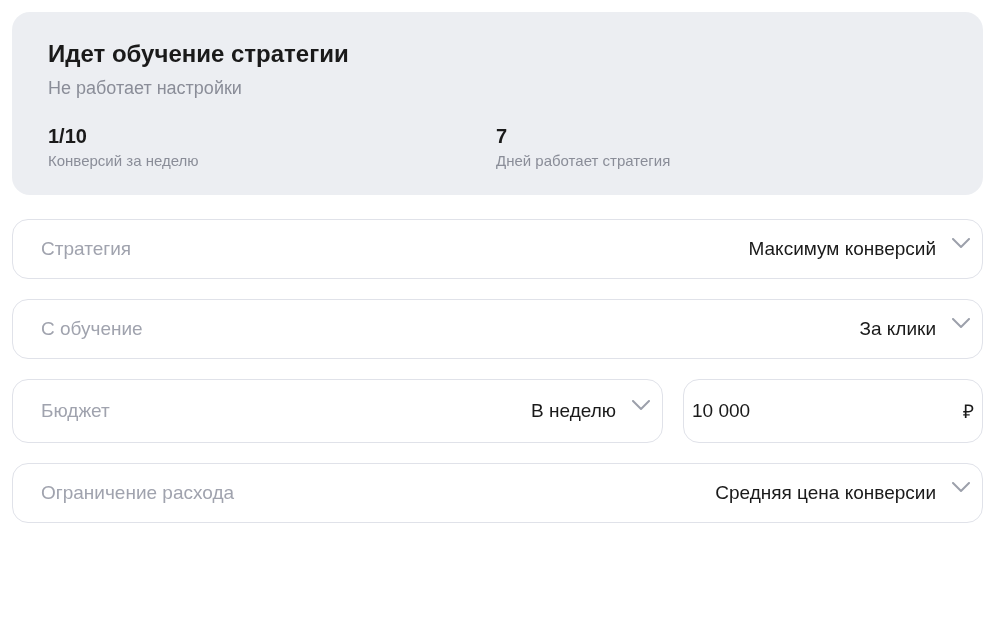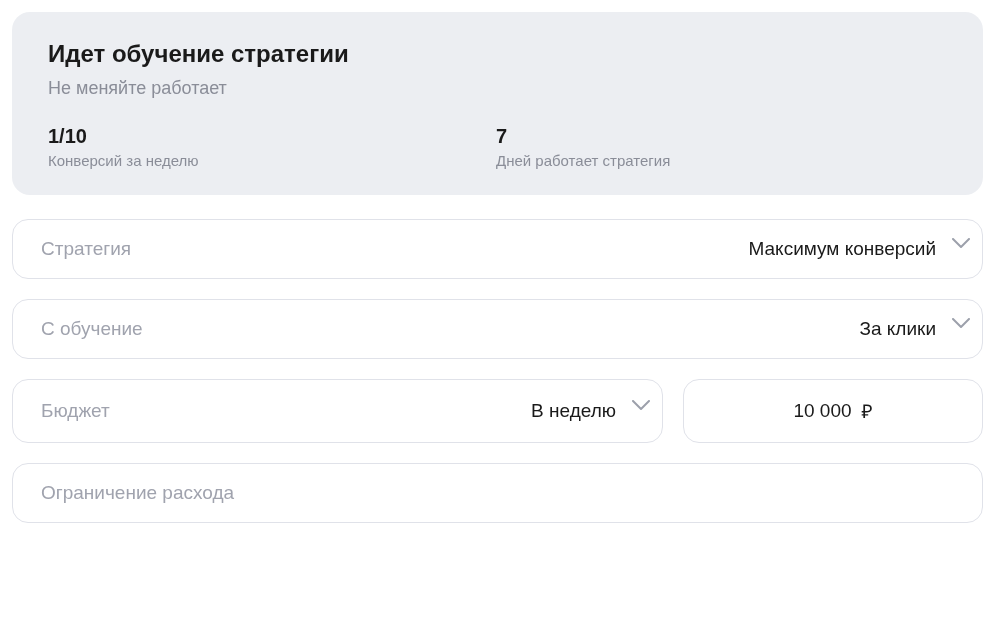--- a/index.html
+++ b/index.html
@@ -87,21 +87,21 @@
     }
     .row-split .select-field {
       margin-bottom: 0;
     }
     .row-split .select-field:first-child {
       flex: 1;
     }
     .input-field {
       display: flex;
       align-items: center;
-      justify-content: center;
+      justify-content: space-between;
       border: 1px solid #e0e2e9;
       border-radius: 16px;
       padding: 18px 8px;
       background: #ffffff;
       width: 300px;
       gap: 10px;
     }
     .input-value {
       font-size: 19px;
       color: #1a1a1a;
@@ -110,21 +110,21 @@
     .input-currency {
       font-size: 19px;
       color: #1a1a1a;
     }
   </style>
 </head>
 <body>
 
 <div class="info-panel">
   <div class="info-title">Идет обучение стратегии</div>
-  <div class="info-subtitle">Не меняйте работает</div>
+  <div class="info-subtitle">Не работает настройки</div>
   <div class="stats-row">
     <div class="stat-block">
       <div class="stat-value">1/10</div>
       <div class="stat-label">Конверсий за неделю</div>
     </div>
     <div class="stat-block">
       <div class="stat-value">7</div>
       <div class="stat-label">Дней работает стратегия</div>
     </div>
   </div>
@@ -161,13 +161,19 @@
     </div>
   </div>
   <div class="input-field">
     <span class="input-value">10 000</span>
     <span class="input-currency">₽</span>
   </div>
 </div>
 
 <div class="select-field">
   <span class="select-label">Ограничение расхода</span>
+  <div class="select-value-wrap">
+    <span class="select-value">Средняя цена конверсии</span>
+    <svg class="chevron" viewBox="0 0 18 11" fill="none">
+      <path d="M1 1L9 9L17 1" stroke="#9ca0ab" stroke-width="2" stroke-linecap="round" stroke-linejoin="round"></path>
+    </svg>
+  </div>
 </div>
 
 </body></html>

